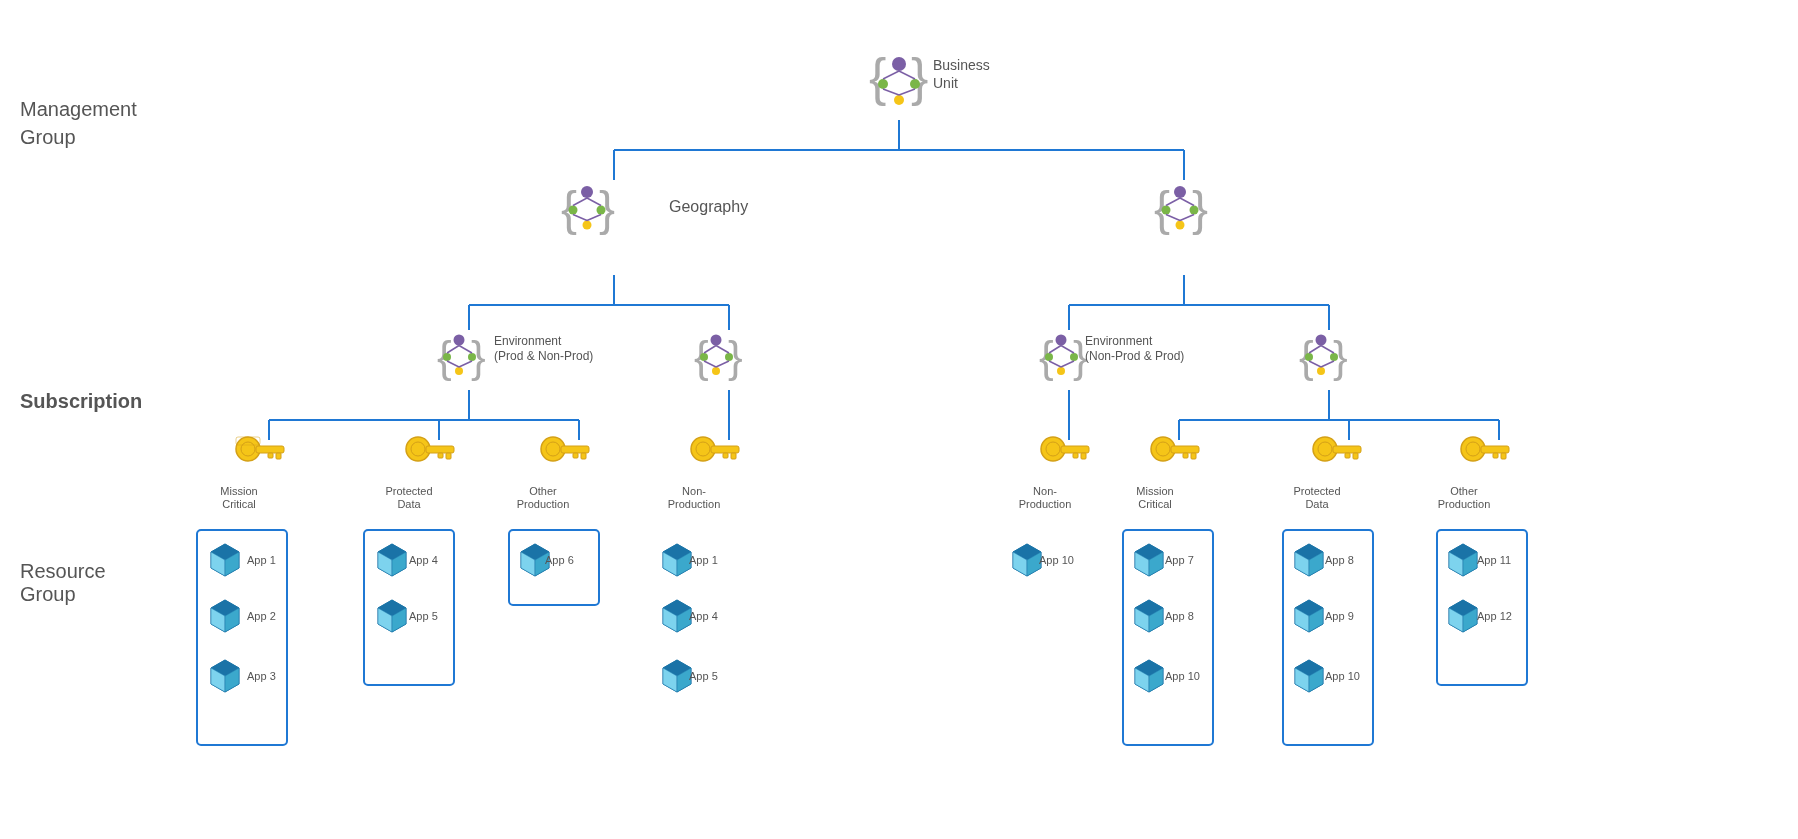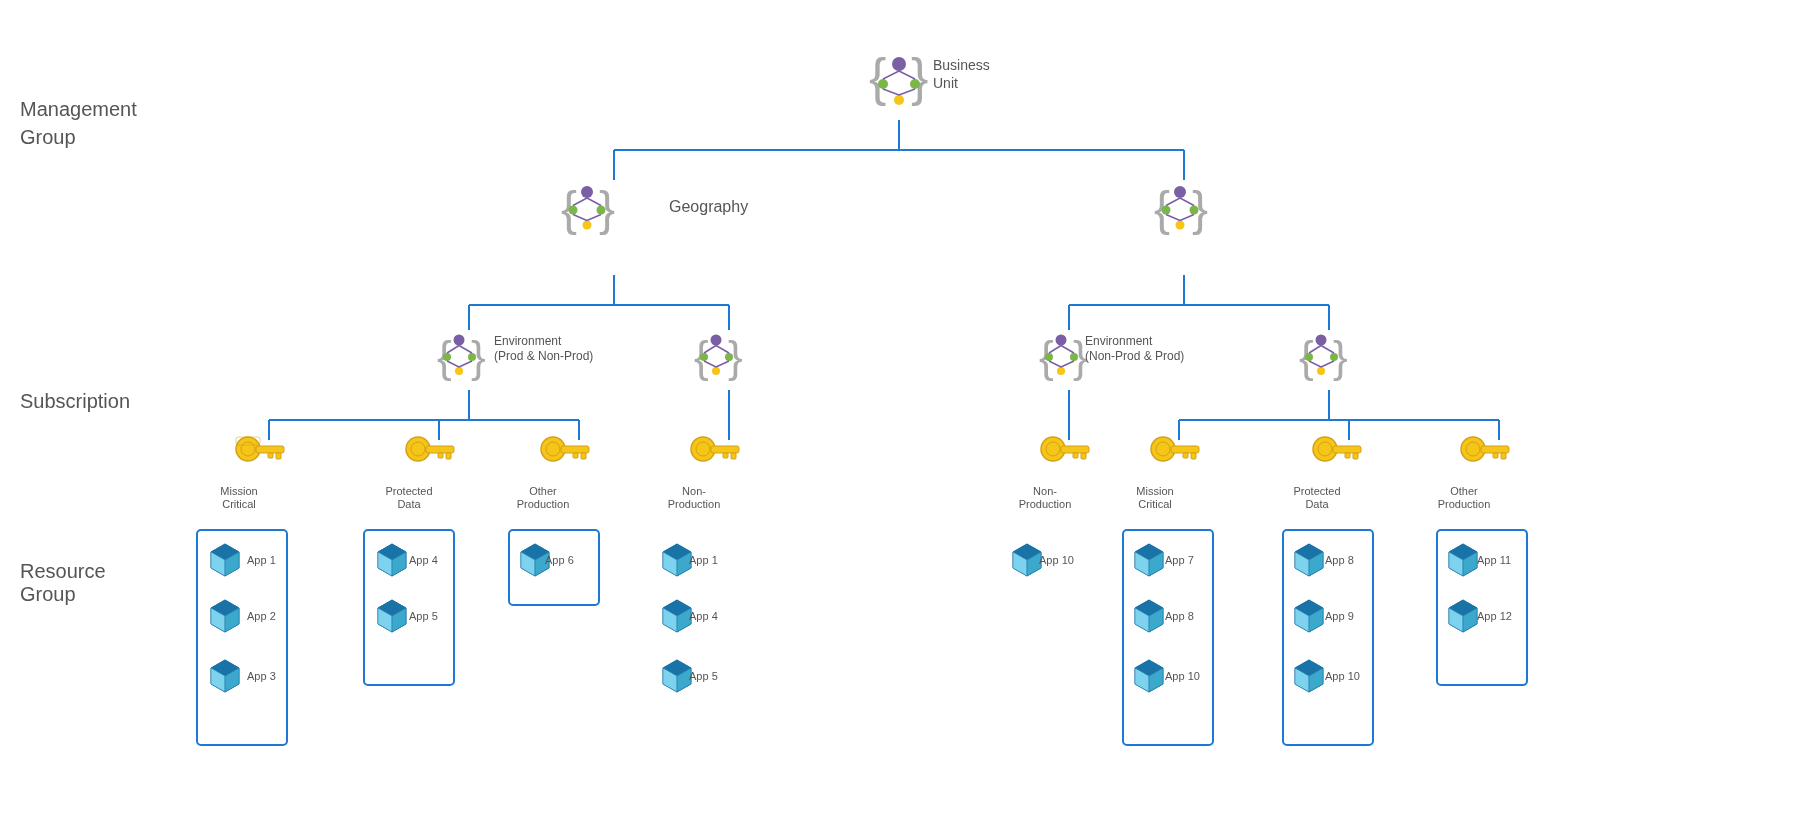--- a/index.html
+++ b/index.html
@@ -25,21 +25,21 @@
   </style>
 </head>
 <body>
 
 <div class="diagram-container">
 
   <div style="position:absolute; left:20px; top:55px;margin-top:40px;">
     <span style="font-size:20px; color:#555; font-weight:300; line-height:1.4;">Management<br>Group</span>
   </div>
   <div style="position:absolute; left:20px; top:390px;">
-    <span style="font-size:20px; color:#555; font-weight:400;text-align:right;">Subscription</span>
+    <span style="font-size:20px; color:#555; font-weight:700;text-align:right;">Subscription</span>
   </div>
   <div style="position:absolute; left:20px; top:560px;">
     <span style="font-size:20px; color:#555; font-weight:400;">Resource<br>Group</span>
   </div>
 
   <svg class="diagram-svg" width="1700" height="800" viewBox="0 0 1700 800">
 
     <line x1="565" y1="130" x2="1135" y2="130" stroke="#1f78d4" stroke-width="2"></line>
 
     <line x1="850" y1="100" x2="850" y2="130" stroke="#1f78d4" stroke-width="2"></line>

